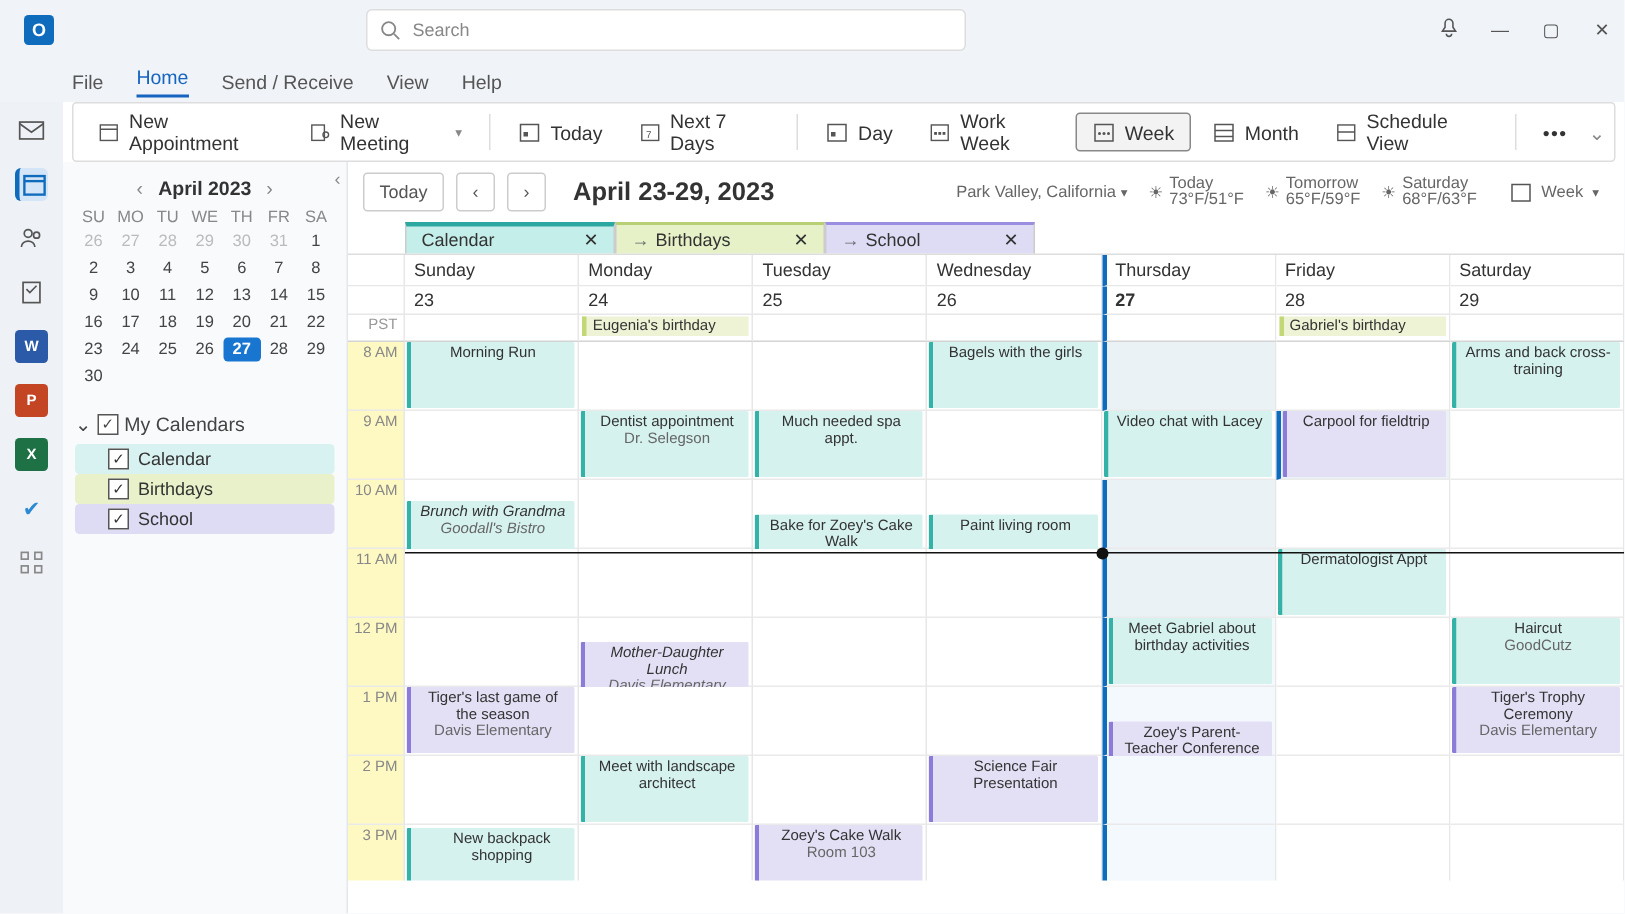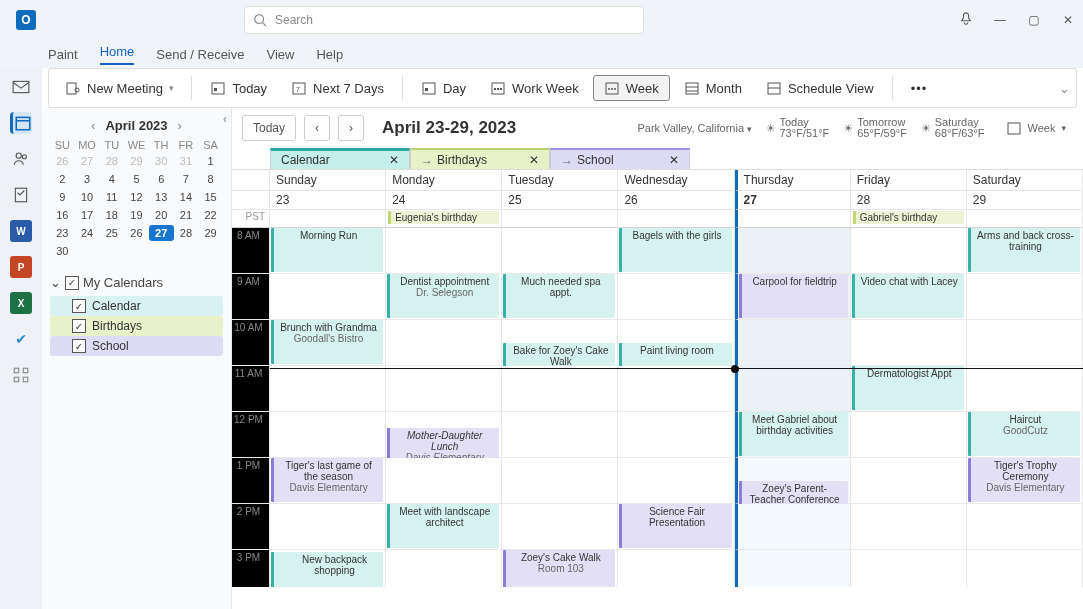--- a/index.html
+++ b/index.html
@@ -61,21 +61,21 @@
   .dayhead > div { border-right:1px solid #e7e7e7; border-bottom:1px solid #e7e7e7; padding:3px 6px; background:#fff;}
   .dayhead .th { border-left:3px solid #0f6cbd;}
   .daynums { display:grid; grid-template-columns:38px repeat(7,1fr);}
   .daynums > div { border-right:1px solid #e7e7e7; border-bottom:1px solid #e7e7e7; padding:2px 6px; background:#fff; font-size:12px;}
   .daynums .th { border-left:3px solid #0f6cbd; font-weight:600;}
   .alldayrow { display:grid; grid-template-columns:38px repeat(7,1fr); height:18px;}
   .alldayrow > div { border-right:1px solid #e7e7e7; border-bottom:1px solid #d4d4d4; background:#fff; font-size:11px; padding:1px 2px;}
   .alldayrow .c { font-size:10px; color:#999; text-align:right; padding-right:4px;}
   .scroll { position:relative; height:calc(100% - 80px); overflow:hidden;}
   .timegrid { display:grid; grid-template-columns:38px repeat(7,1fr); }
-  .timegrid .hl { border-right:1px solid #e7e7e7; border-bottom:1px solid #eaeaea; height:46px; font-size:10px; color:#888; text-align:center; padding:2px 4px 0 0; background:#000000;}
+  .timegrid .hl { border-right:1px solid #e7e7e7; border-bottom:1px solid #eaeaea; height:46px; font-size:10px; color:#888; text-align:right; padding:2px 4px 0 0; background:#fef9c3;}
   .timegrid .cell { border-right:1px solid #e7e7e7; border-bottom:1px solid #eaeaea; height:46px; background:#fff; position:relative;text-align:center;}
   .timegrid .cell.th { border-left:3px solid #0f6cbd; background:#f4f9fe;}
   .timegrid .cell.thpast { border-left:3px solid #0f6cbd; background:#eaf2f6;}
   .ev { position:absolute; left:1px; right:2px; border-radius:1px; padding:2px 4px; font-size:10px; line-height:11px; overflow:hidden;}
   .ev .sub { color:#666; font-size:10px;}
   .c-teal { background:#d6f2ef; border-left:3px solid #35b2a7;}
   .c-purp { background:#e3e0f6; border-left:3px solid #8a7cd8;}
   .badge-allday { background:#eef3d5; border-left:3px solid #c2d876; font-size:10px; padding:1px 4px; white-space:nowrap; overflow:hidden;}
   .nowline { position:absolute; left:38px; right:0; height:0; border-top:1px solid #111; z-index:5;}
   .nowdot { position:absolute; width:8px; height:8px; background:#111; border-radius:50%; top:-4px;}
@@ -99,21 +99,21 @@
           <path d="M8 1a3 3 0 00-3 3v3l-2 3h10l-2-3V4a3 3 0 00-3-3zM6 12a2 2 0 004 0" fill="none" stroke="#555" stroke-width="1.2"></path>
         </svg>
     </span>
     <span>—</span>
     <span>▢</span>
     <span>✕</span>
   </div>
 </div>
 
 <div class="menubar">
-  <span>Paint</span>
+  <span>File</span>
   <span class="sel">Home</span>
   <span>Send / Receive</span>
   <span>View</span>
   <span>Help</span>
 </div>
 
 <div class="body">
 
   <div class="rail">
     <div class="ic">
@@ -151,20 +151,27 @@
           <rect x="10" y="2" width="4" height="4" fill="none" stroke="#888"></rect>
           <rect x="2" y="10" width="4" height="4" fill="none" stroke="#888"></rect>
           <rect x="10" y="10" width="4" height="4" fill="none" stroke="#888"></rect>
         </svg>
       </div>
   </div>
 
   <div class="main">
 
     <div class="toolbar">
+      <div class="tbtn">
+        <svg viewBox="0 0 16 16">
+            <rect x="2" y="3" width="12" height="11" fill="none" stroke="#555"></rect>
+            <line x1="2" y1="6" x2="14" y2="6" stroke="#555"></line>
+          </svg>
+        <span>New Appointment</span>
+      </div>
       <div class="tbtn">
         <svg viewBox="0 0 16 16">
             <rect x="2" y="3" width="9" height="11" fill="none" stroke="#555"></rect>
             <circle cx="12" cy="10" r="2" fill="none" stroke="#555"></circle>
           </svg>
         <span>New Meeting</span>
         <span style="font-size:9px;color:#888;">▾</span>
       </div>
       <div class="vsep"></div>
       <div class="tbtn">
@@ -432,34 +439,34 @@
                     <div>Dentist appointment</div>
                     <div class="sub" style="white-space: pre-line;">Dr. Selegson</div>
                   </div>
                 </div>
                 <div class="cell">
                   <div class="ev c-teal" style="top: 0px; height: 44px;">
                     <div>Much needed spa appt.</div>
                   </div>
                 </div>
                 <div class="cell"></div>
+                <div class="cell">
+                  <div class="ev c-teal" style="top: 0px; height: 44px;">
+                    <div>Video chat with Lacey</div>
+                  </div>
+                </div>
                 <div class="cell thpast">
                   <div class="ev c-purp" style="top: 0px; height: 44px;">
                     <div>Carpool for fieldtrip</div>
                   </div>
                 </div>
-                <div class="cell">
-                  <div class="ev c-teal" style="top: 0px; height: 44px;">
-                    <div>Video chat with Lacey</div>
-                  </div>
-                </div>
                 <div class="cell"></div>
                 <div class="hl">10 AM</div>
                 <div class="cell">
-                  <div class="ev c-teal" style="top: 0px; height: 44px;">
+                  <div class="ev c-teal" style="top: 14px; height: 44px; font-style: italic;">
                     <div>Brunch with Grandma</div>
                     <div class="sub" style="white-space: pre-line;">Goodall's Bistro</div>
                   </div>
                 </div>
                 <div class="cell"></div>
                 <div class="cell">
                   <div class="ev c-teal" style="top: 23px; height: 44px;">
                     <div>Bake for Zoey's Cake Walk</div>
                   </div>
                 </div>

